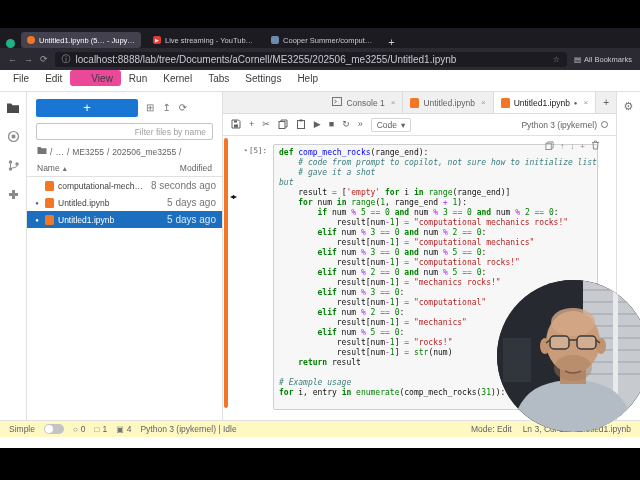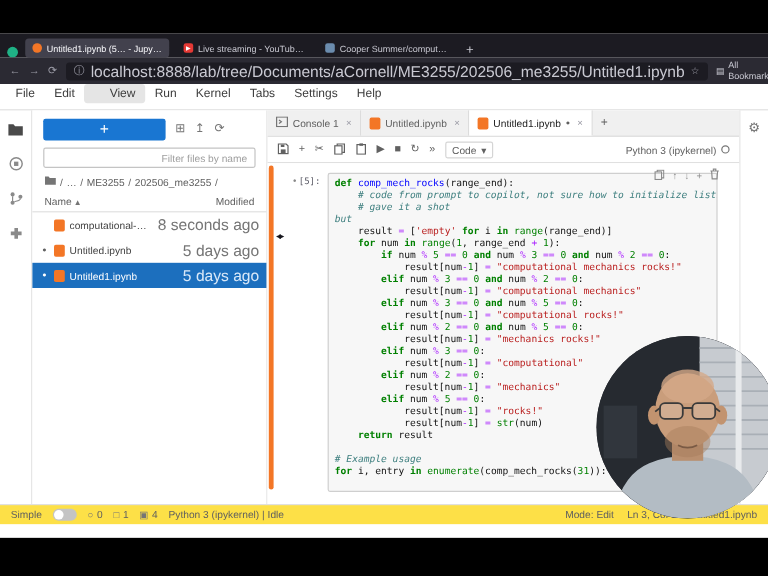--- a/index.html
+++ b/index.html
@@ -15,28 +15,28 @@
   .fav { width:8px; height:8px; border-radius:2px; flex:0 0 auto; display:flex; align-items:center; justify-content:center; font-size:5px; color:#fff; }
   .fav.jupyter { background:#f37626; border-radius:50%; }
   .fav.youtube { background:#e53935; }
   .fav.doc { background:#6b8cae; }
   .tab-close { font-size:8px; color:#9a9aa5; margin-left:2px; }
   .newtab-btn { color:#c9c9d2; font-size:11px; line-height:1; padding:0 4px; }
 
   .navbar { height:22px; background:#2b2a33; display:flex; align-items:center; padding:0 8px; gap:7px; flex:0 0 auto; }
   .nav-icon { color:#9a9aa5; font-size:9px; line-height:1; }
   .urlbar { flex:1; height:15px; background:#1c1b22; border-radius:3px; display:flex; align-items:center; gap:5px; padding:0 7px; }
-  .url-text { color:#c9c9d2; font-size:13px; white-space:nowrap; overflow:hidden; flex:1; }
+  .url-text { color:#c9c9d2; font-size:10px; white-space:nowrap; overflow:hidden; flex:1; }
   .star { color:#9a9aa5; font-size:8px; }
   .bookmarks-chip { display:flex; align-items:center; gap:3px; color:#c9c9d2; font-size:7.5px; }
 
   
   .menubar { height:22px; background:#fff; border-bottom:1px solid #e0e0e0; display:flex; align-items:flex-start; padding:0 5px; flex:0 0 auto; }
   .menu-item { font-size:10px; color:#3c3c3c; padding:2.5px 8px; border-radius:3px; }
-  .menu-item.active { background:#e5e5e5;padding-left:21px; }
+  .menu-item.active { background:#ec4899;padding-left:21px; }
 
   
   .main { flex:1; display:flex; min-height:0; }
   .activity { width:27px; border-right:1px solid #e0e0e0; display:flex; flex-direction:column; align-items:center; padding-top:10px; gap:16px; flex:0 0 auto; }
   .act-icon svg { display:block; }
 
   .filebrowser { width:196px; border-right:1px solid #e0e0e0; display:flex; flex-direction:column; flex:0 0 auto; min-height:0; background:#fff; }
   .fb-top { display:flex; align-items:center; gap:8px; padding:7px 9px 5px 9px; }
   .new-btn { width:102px; height:18px; background:#1976d2; color:#fff; border:none; border-radius:2px; font-size:13px; line-height:16px; text-align:center; }
   .fb-top-icon { color:#757575; font-size:10px; line-height:1; }
@@ -45,26 +45,26 @@
   .fb-crumbs { display:flex; align-items:center; gap:3px; padding:6px 10px 4px 10px; font-size:8.5px; color:#616161; }
   .fb-cols { display:flex; align-items:center; gap:3px; padding:2px 10px 3px 10px; border-bottom:1px solid #e0e0e0; font-size:8.5px; color:#616161; }
   .col-mod { margin-left:auto; }
   .fb-list { flex:1; }
   .fb-row { display:flex; align-items:center; gap:4px; padding:3px 6px 3px 6px; font-size:8.5px; color:#424242; }
   .fb-row .dot { width:8px; font-size:6px; color:#616161; text-align:center; flex:0 0 auto; }
   .fb-row.selected { background:#1c6fbe; color:#fff; }
   .fb-row.selected .file-mod { color:#d9e8f8; }
   .fb-row.selected .dot { color:#fff; }
   .file-name { white-space:nowrap; overflow:hidden; text-overflow:ellipsis; max-width:104px; }
-  .file-mod { margin-left:auto; font-size:13px; color:#757575; white-space:nowrap; }
+  .file-mod { margin-left:auto; font-size:10px; color:#757575; white-space:nowrap; }
   .nb-file-icon { width:9px; height:10px; background:#f37626; border-radius:1.5px; flex:0 0 auto; }
 
   
   .notebook { flex:1; display:flex; flex-direction:column; min-width:0; position:relative; background:#fff; }
-  .nb-tabs { height:22px; background:#f0f0f0; border-bottom:1px solid #dcdcdc; display:flex; align-items:stretch; flex:0 0 auto; }
+  .nb-tabs { height:22px; background:#f0f0f0; border-bottom:1px solid #dcdcdc; display:flex; align-items:stretch; flex:0 0 auto;justify-content:flex-end; }
   .nb-tab { display:flex; align-items:center; gap:4px; padding:0 7px; font-size:8.5px; color:#616161; border-right:1px solid #dcdcdc; background:#f0f0f0; }
   .nb-tab.active { background:#fff; color:#1a1a1a; }
   .dirty-dot { font-size:6px; color:#5f5f5f; }
   .nb-newtab { display:flex; align-items:center; padding:0 7px; color:#616161; font-size:10px; }
 
   .nb-toolbar { height:22px; border-bottom:1px solid #e0e0e0; display:flex; align-items:center; gap:8px; padding:0 8px; flex:0 0 auto; }
   .tb-icon { color:#616161; font-size:9px; line-height:1; }
   .celltype { display:flex; align-items:flex-end; gap:4px; padding:1px 5px; font-size:8.5px; color:#616161; border:1px solid #d5d5d5; border-radius:2px; }
   .kernel-name { margin-left:auto; font-size:8.5px; color:#616161; display:flex; align-items:center; gap:4px; }
   .kstatus { width:7px; height:7px; border:1px solid #757575; border-radius:50%; }
@@ -81,21 +81,21 @@
   .tk-str { color:#ba2121; }
   .tk-cmt { color:#408080; font-style:italic; }
   .tk-num { color:#008000; }
   .tk-op { color:#aa22ff; }
   .tk-bi { color:#008000; }
   .cell-toolbar { position:absolute; top:4px; right:16px; display:flex; gap:6px; color:#8a8a8a; font-size:8px; align-items:center; }
 
   .rightbar { width:24px; border-left:1px solid #e0e0e0; display:flex; flex-direction:column; align-items:center; padding-top:8px; gap:14px; flex:0 0 auto; color:#757575; font-size:11px; }
 
   
-  .statusbar { height:17px; border-top:1px solid #e0e0e0; display:flex; align-items:center; gap:9px; padding:0 9px; font-size:8.5px; color:#5f5f5f; flex:0 0 auto; background:#fde047; }
+  .statusbar { height:17px; border-top:1px solid #e0e0e0; display:flex; align-items:center; gap:9px; padding:0 9px; font-size:8.5px; color:#5f5f5f; flex:0 0 auto; background:#fef9c3; }
   .toggle { width:20px; height:10px; border-radius:5px; background:#c4c4c4; position:relative; flex:0 0 auto; }
   .toggle::after { content:""; position:absolute; left:1px; top:1px; width:8px; height:8px; border-radius:50%; background:#fff; }
   .sb-count { display:flex; align-items:center; gap:3px; }
   .sb-ic { font-size:8px; color:#757575; }
   .sb-right { margin-left:auto; display:flex; gap:11px; white-space:nowrap; }
   .filler { height:11px; background:#fff; flex:0 0 auto; }
 
   
   .drag-arrows { position:absolute; left:230px; top:192px; color:#16161d; font-size:8px; letter-spacing:-1px; z-index:40; }
   .webcam { position:absolute; left:497px; top:280px; width:152px; height:152px; border-radius:50%; overflow:hidden; z-index:90; background:#23262b; }

